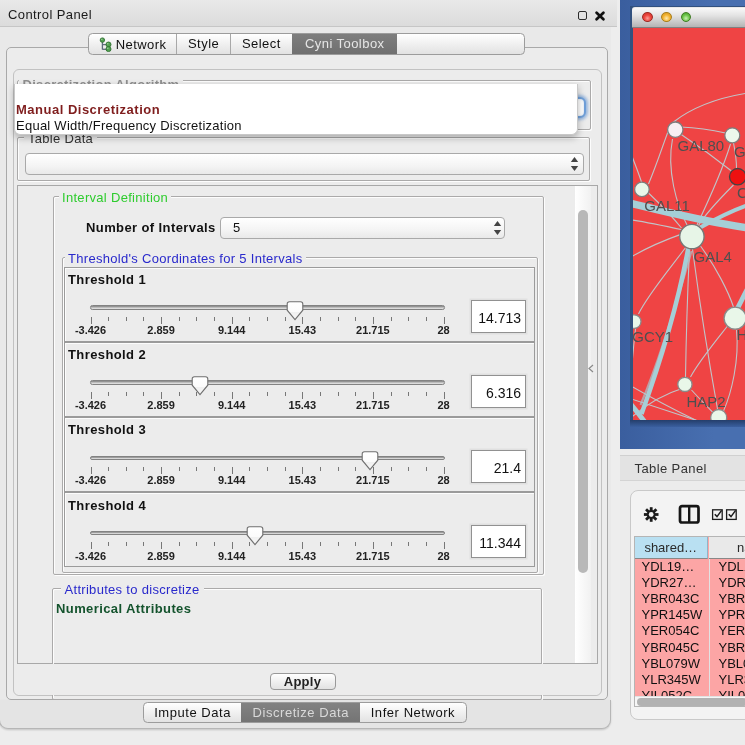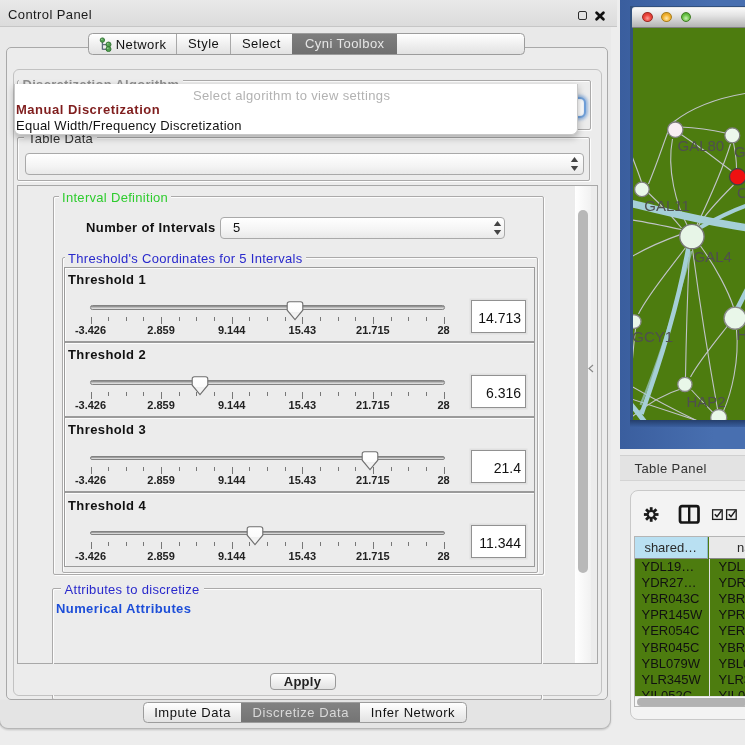--- a/index.html
+++ b/index.html
@@ -18,21 +18,21 @@
 <div class="abs" style="left:629.5px; top:6px; width:115.5px; height:415px; background:#32517f;"></div>
 <div class="abs" style="left:632px; top:6.5px; width:113px; height:21px; border-radius:3px 0 0 0;
   background:linear-gradient(#f9f9f9, #e3e3e3 40%, #b4b4b4); border-top:1px solid #e8e8e8; border-bottom:1px solid #808080;"></div>
 <div class="abs" style="left:642px; top:11.6px; width:10.6px; height:10.6px; border-radius:50%;
   background:radial-gradient(circle at 50% 66%, #fa9e97 0%, #ee453c 48%, #c5342b 96%); border:0.8px solid #9e2b24;"></div>
 <div class="abs" style="left:661.2px; top:11.6px; width:10.6px; height:10.6px; border-radius:50%;
   background:radial-gradient(circle at 50% 66%, #ffe9b0 0%, #f3b32f 50%, #cf9021 96%); border:0.8px solid #a87f1d;"></div>
 <div class="abs" style="left:680.7px; top:11.6px; width:10.6px; height:10.6px; border-radius:50%;
   background:radial-gradient(circle at 50% 66%, #c8efb2 0%, #6cc648 50%, #44962a 96%); border:0.8px solid #3f7d22;"></div>
 
-<div class="abs" style="left:632.5px; top:28px; width:112.5px; height:392px; background:#4d7c0f; overflow:hidden;">
+<div class="abs" style="left:632.5px; top:28px; width:112.5px; height:392px; background:#ef4444; overflow:hidden;">
 <svg width="112.5" height="392" viewBox="632.5 28 112.5 392">
   <g fill="none" stroke="#c0c4c8" stroke-width="1.1">
     <path d="M673,122 C695,105 722,97 748,93"></path>
     <path d="M680,127 Q703,128 725,133"></path>
     <path d="M680,134 Q707,152 731,171"></path>
     <path d="M672,139 C666,170 676,205 687,226"></path>
     <path d="M648,184 C658,160 664,140 669,128"></path>
     <path d="M648,193 Q668,212 681,228"></path>
     <path d="M629,150 Q637,170 641,182"></path>
     <path d="M733,185 C718,200 704,215 697,227"></path>
@@ -112,21 +112,21 @@
   <line x1="49.2" y1="3.4" x2="49.2" y2="19.3" stroke="#161616" stroke-width="2.4"></line>
 
   <g stroke="#1c1c1c" fill="none">
     <rect x="72.6" y="6.8" width="9.6" height="9.6" stroke-width="1.3"></rect>
     <path d="M74.8,11.2 L77,13.6 L81.6,7.4" stroke-width="1.5"></path>
     <rect x="86.6" y="6.8" width="9.6" height="9.6" stroke-width="1.3"></rect>
     <path d="M88.8,11.2 L91,13.6 L95.6,7.4" stroke-width="1.5"></path>
   </g>
 </svg>
 
-<div class="abs" style="left:633.5px; top:536px; width:112px; height:170.5px; border:1px solid #b5b5b5; border-right:none; background:#4d7c0f; overflow:hidden;">
+<div class="abs" style="left:633.5px; top:536px; width:112px; height:170.5px; border:1px solid #b5b5b5; border-right:none; background:#fca5a5; overflow:hidden;">
   <div class="abs" style="left:0; top:0; width:73.5px; height:21.5px; background:#b9e0f2; border-right:1px solid #8fb6c8; border-bottom:1px solid #888; text-align:center; font-size:13px; color:#2a2a2a; line-height:21px;">shared…</div>
   <div class="abs" style="left:74.5px; top:0; width:38px; height:21.5px; background:#e9e9e9; border-bottom:1px solid #888; font-size:13px; color:#2a2a2a; line-height:21px; padding-left:28px;">na</div>
   <div class="abs" style="left:0; top:21.5px; width:112px; font-size:13px; color:#111; line-height:16.2px; white-space:nowrap;">
     <div><span style="padding-left:7px;">YDL19…</span><span class="abs" style="left:84px;">YDL1</span></div>
     <div><span style="padding-left:7px;">YDR27…</span><span class="abs" style="left:84px; top:16.2px;">YDR2</span></div>
     <div><span style="padding-left:7px;">YBR043C</span><span class="abs" style="left:84px; top:32.4px;">YBR0</span></div>
     <div><span style="padding-left:7px;">YPR145W</span><span class="abs" style="left:84px; top:48.6px;">YPR1</span></div>
     <div><span style="padding-left:7px;">YER054C</span><span class="abs" style="left:84px; top:64.8px;">YER0</span></div>
     <div><span style="padding-left:7px;">YBR045C</span><span class="abs" style="left:84px; top:81px;">YBR0</span></div>
     <div><span style="padding-left:7px;">YBL079W</span><span class="abs" style="left:84px; top:97.2px;">YBL0</span></div>
@@ -187,21 +187,20 @@
 
 <div class="abs" style="left:17px; top:137px; width:573px; height:44px; border:1px solid #abaaaa; border-radius:2px; box-shadow:inset 1px 1px 0 rgba(255,255,255,0.9), 1px 1px 0 rgba(255,255,255,0.9);"></div>
 <div class="abs" style="left:24px; top:131px; background:#ececec; padding:0 4px; font-size:13px; color:#333; letter-spacing:0.3px;">Table Data</div>
 <div class="abs" style="left:25px; top:153px; width:559px; height:21.5px; background:linear-gradient(#ffffff,#f4f4f4 60%,#e9e9e9); border:1px solid #a9a9a9; border-radius:4px;"></div>
 <svg class="abs" style="left:570px; top:157px;" width="9" height="14" viewBox="0 0 9 14">
       <path d="M4.5,0 L8.2,5 L0.8,5 Z" fill="#444"></path>
       <path d="M4.5,14 L8.2,9 L0.8,9 Z" fill="#444"></path>
     </svg>
 
 <div class="abs" style="left:13.5px; top:84px; width:564px; height:51px; background:#ffffff; border-radius:0 0 6px 6px; border:1px solid #c8c8c8; border-top:none; box-shadow:0 3px 7px rgba(0,0,0,0.28);"></div>
-<div class="abs" style="left:193px; top:87.5px; font-size:13px; color:#b2b2b2; letter-spacing:0.35px;">Select algorithm to view settings</div>
 <div class="abs" style="left:16px; top:102px; font-size:13px; font-weight:bold; color:#7f1d1d; letter-spacing:0.5px;">Manual Discretization</div>
 <div class="abs" style="left:16px; top:117.5px; font-size:13px; color:#111; letter-spacing:0.25px;">Equal Width/Frequency Discretization</div>
 
 <div class="abs" style="left:16.5px; top:185px; width:581px; height:478.5px; border:1px solid #a8a8a8; background:#ececec; overflow:hidden;">
 </div>
 
 <div class="abs" style="left:53px; top:195.5px; width:490.5px; height:379.5px; border:1px solid #abaaaa; border-radius:2px; box-shadow:inset 1px 1px 0 rgba(255,255,255,0.9), 1px 1px 0 rgba(255,255,255,0.9);"></div>
 <div class="abs" style="left:59px; top:189.5px; background:#ececec; padding:0 3px; font-size:13px; color:#2ecc2e; letter-spacing:0.3px;">Interval Definition</div>
 
 <div class="abs" style="left:86px; top:219.5px; font-size:13px; font-weight:bold; color:#111; letter-spacing:0.4px;">Number of Intervals</div>
@@ -385,21 +384,21 @@
             <stop offset="1" stop-color="#f6f6f6"></stop>
           </linearGradient>
         </defs>
       </svg>
       <div class="abs" style="left:470.5px; top:525.1px; width:55.5px; height:33px; background:#fff; border:1px solid #919191; box-shadow:0 0 0 1.5px #e0e0e0;"></div>
       <div class="abs" style="left:440px; top:535.1px; width:81px; text-align:right; font-size:14px; color:#111;">11.344</div>
     </div>
 
 <div class="abs" style="left:51.5px; top:587.5px; width:490.5px; height:112px; border:1px solid #abaaaa; border-radius:2px; box-shadow:inset 1px 1px 0 rgba(255,255,255,0.9), 1px 1px 0 rgba(255,255,255,0.9);"></div>
 <div class="abs" style="left:60.5px; top:582px; background:#ececec; padding:0 4px; font-size:13px; color:#2929cc; letter-spacing:0.3px;">Attributes to discretize</div>
-<div class="abs" style="left:56px; top:601px; font-size:13px; font-weight:bold; color:#1d4ed8; letter-spacing:0.4px;">Numerical Attributes</div>
+<div class="abs" style="left:56px; top:601px; font-size:13px; font-weight:bold; color:#14532d; letter-spacing:0.4px;">Numerical Attributes</div>
 
 <div class="abs" style="left:17.5px; top:663.5px; width:579px; height:31px; background:#ececec;"></div>
 
 <div class="abs" style="left:574.5px; top:185.5px; width:16px; height:477.5px; background:linear-gradient(90deg,#ffffff,#f1f1f1);"></div>
 <div class="abs" style="left:577.5px; top:210px; width:10px; height:363px; background:#b8b8b8; border-radius:5.5px;"></div>
 
 <div class="abs" style="left:269.5px; top:672.5px; width:66px; height:17px; background:linear-gradient(#ffffff,#f0f0f0 50%,#e2e2e2); border:1px solid #999; border-radius:4px; text-align:center; font-size:13px; font-weight:bold; color:#222; line-height:15.5px; letter-spacing:0.3px;">Apply</div>
 
 <div class="abs" style="left:-1.5px; top:699.5px; width:612px; height:29.5px; background:#e4e4e4; border:1.5px solid #b6b6b6; border-top:none; border-radius:0 0 9px 9px; box-shadow:0 1px 2px rgba(0,0,0,0.15);"></div>
 <div class="abs" style="left:142.9px; top:702.4px; width:323.8px; height:20.5px; background:linear-gradient(#ffffff,#f2f2f2 45%,#e2e2e2); border:1px solid #9c9c9c; border-radius:4.5px; display:flex; font-size:13px; color:#111; letter-spacing:0.55px; white-space:nowrap;">

